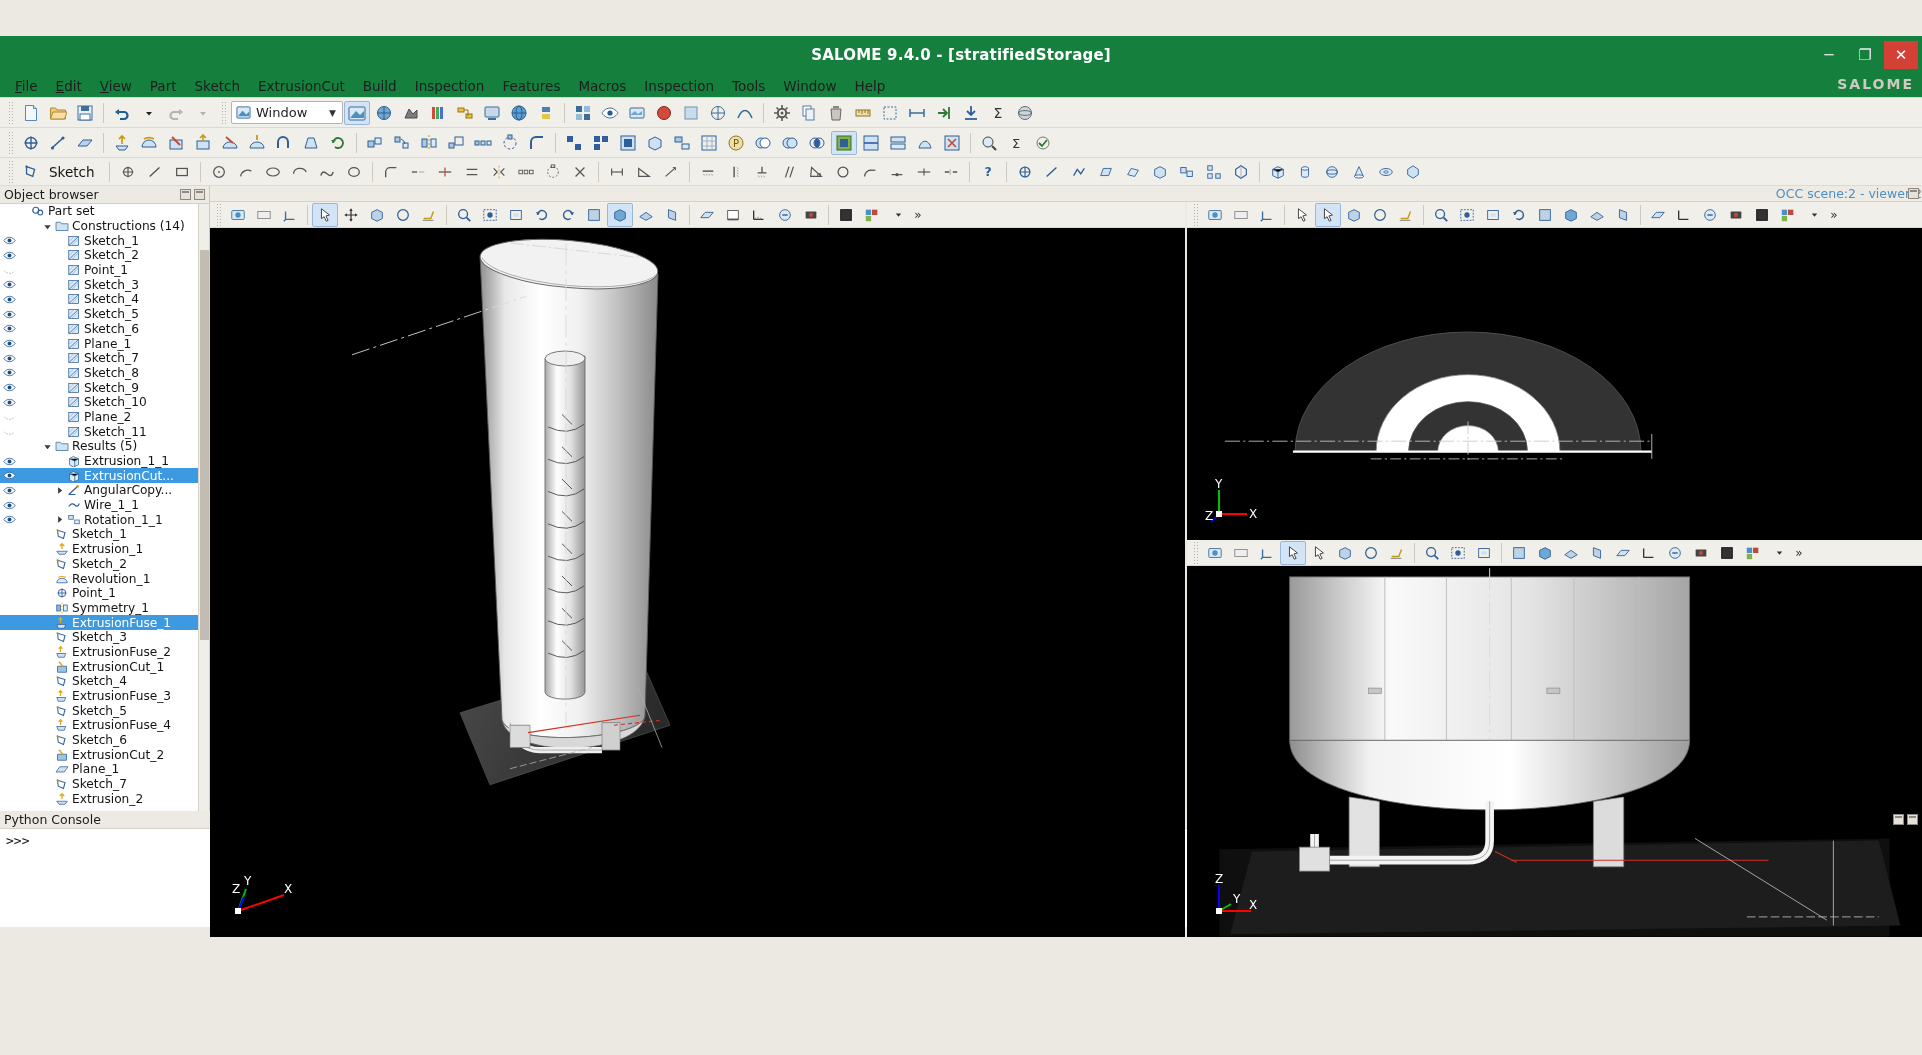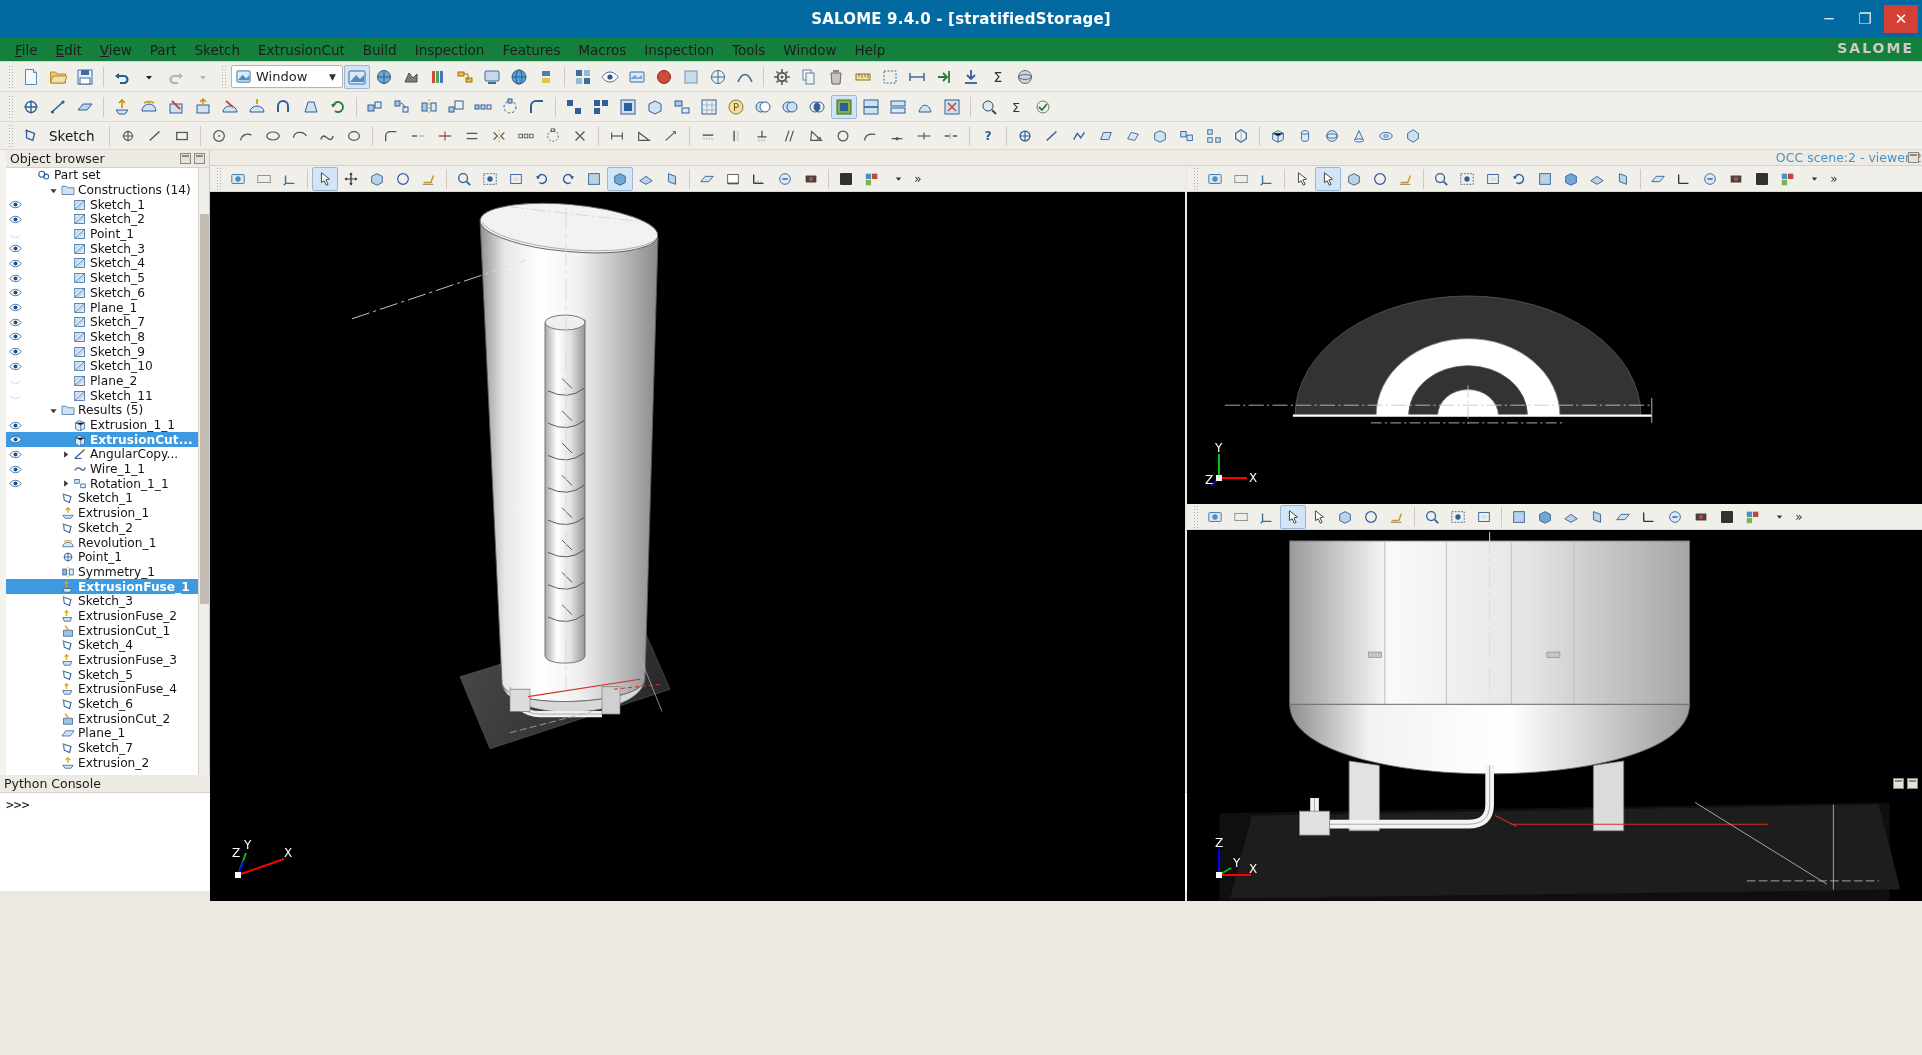--- a/index.html
+++ b/index.html
@@ -7,22 +7,22 @@
     margin: 0; padding: 0;
     width: 1922px; height: 1055px;
     overflow: hidden;
     font-family: "DejaVu Sans", "Liberation Sans", sans-serif;
     font-size: 13px;
     background: #ece9e3;
   }
 
   
   .titlebar {
-    height: 38px; background: #0369a1; color: #ffffff;
-    display: flex; align-items: center; position: relative;
+    height: 38px; background: #15803d; color: #ffffff;
+    display: flex; align-items: center; position: relative; margin-top: 36px;
   }
   .titlebar .title {
     position: absolute; left: 0; right: 0; text-align: center;
     font-size: 15px; font-weight: bold; letter-spacing: .2px;
   }
   .wbtns { position: absolute; right: 4px; display: flex; align-items: center; gap: 2px; }
   .wbtn {
     width: 34px; height: 28px; display: flex; align-items: center; justify-content: center;
     color: #e8e8e8; font-size: 15px;
   }
@@ -71,34 +71,34 @@
     font-size: 13px; color: #1d1d1d;
   }
   .combo .cb-arrow { margin-left: auto; font-size: 9px; color: #333; padding-right:3px;}
   .sketchbar-label { font-size: 13.5px; padding: 0 10px 0 4px; color: #141414; }
 
   
   .main { display: flex; height: 625px; background: #ece9e3; }
 
   
   .objbrowser { width: 210px; display: flex; flex-direction: column; background: #f4f2ed;
-                border-right: 1px solid #cfcac1; padding-left: 6px; }
+                border-right: 1px solid #cfcac1; }
   .dock-title {
     height: 18px; background: #edeae4; border-bottom: 1px solid #d6d1c8;
     display: flex; align-items: center; padding: 0 4px; font-size: 12.5px; color: #1b1b1b;
   }
   .dock-title .dock-btns { margin-left: auto; display: flex; gap: 3px; }
   .dbtn { width: 11px; height: 11px; border: 1px solid #8e8980; background: #e6e2da; position: relative; }
   .dbtn::after { content: ""; position: absolute; left: 1px; right: 1px; top: 1px; height: 2px; background: #8e8980; }
   .tree { flex: 1; overflow: hidden; background: #ffffff; position: relative; }
   .trow {
     display: flex; align-items: center; height: 14.7px; font-size: 12.2px;
     color: #141414; white-space: nowrap; padding-left: 2px;
   }
-  .trow.sel { background: #3d9ae0; color: #ffffff; font-weight: bold; }
+  .trow.sel { background: #3d9ae0; color: #ffffff; }
   .eye { width: 14px; height: 13px; flex: 0 0 auto; display:flex; align-items:center; justify-content:center;}
   .twist { width: 14px; flex: 0 0 auto; display: flex; align-items: center; justify-content: center; }
   .ticon { width: 15px; height: 13px; margin-right: 3px; flex: 0 0 auto; display:flex;align-items:center;justify-content:center;}
   .tlabel { overflow: hidden; text-overflow: ellipsis; }
   .scrollbar-v {
     position: absolute; right: 0; top: 0; width: 11px; height: 100%;
     background: #f0eee9; border-left: 1px solid #d8d3ca;
   }
   .scroll-thumb { position: absolute; left: 1px; width: 9px; background: #c2bcb2; border-radius: 1px; }
 

